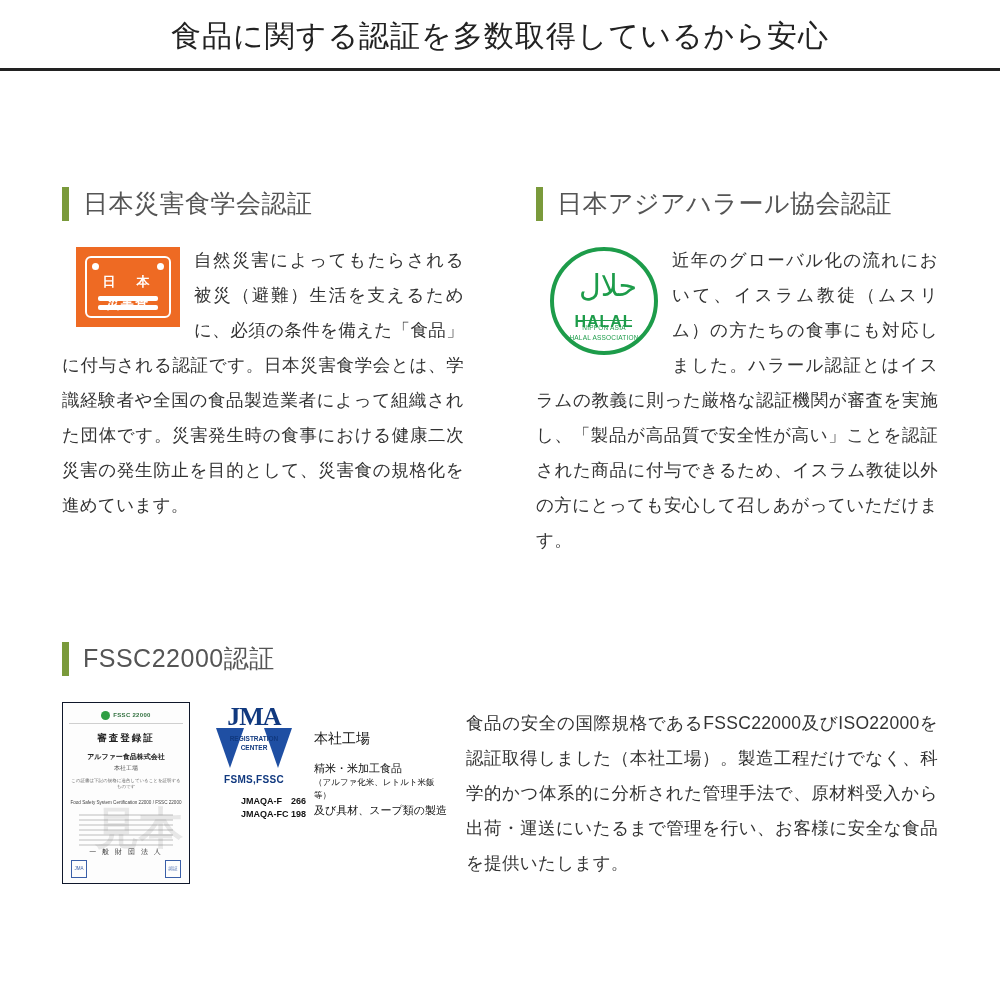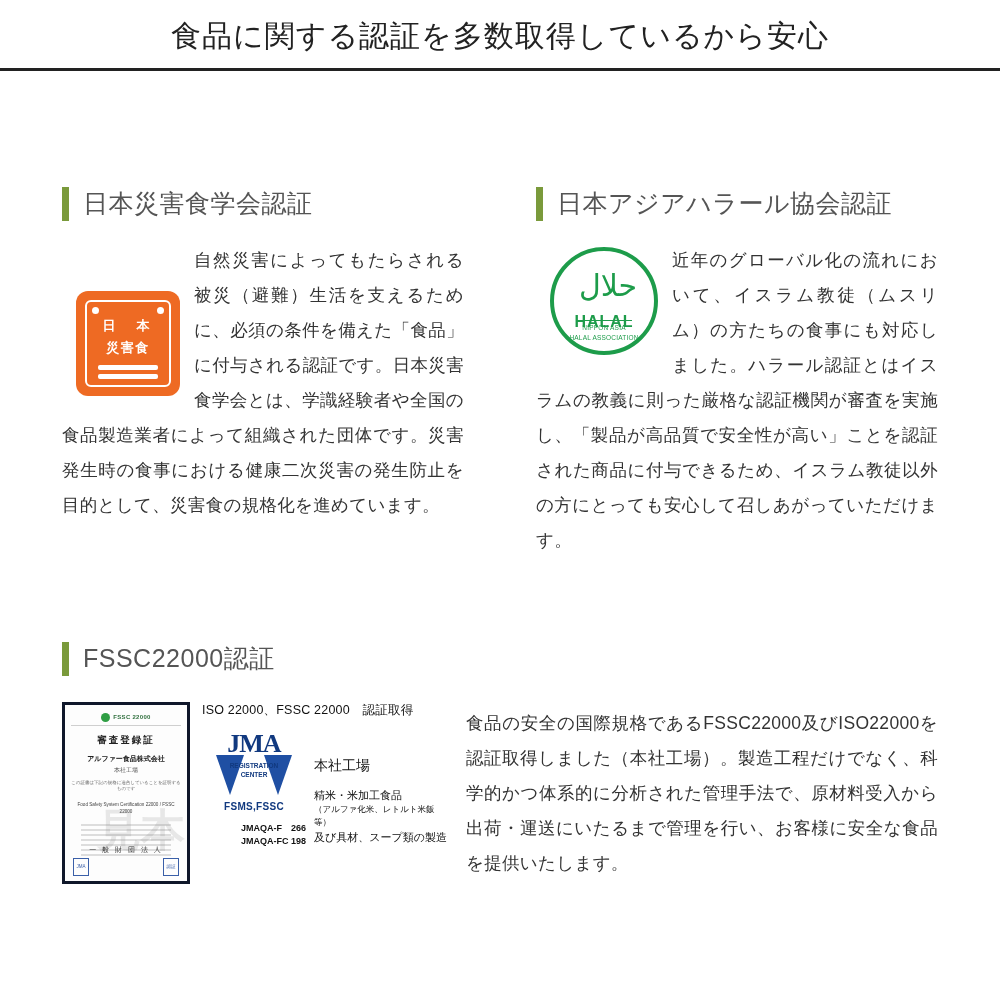--- a/index.html
+++ b/index.html
@@ -76,25 +76,24 @@
     letter-spacing: 0.3px;
   }
 
   .logo-float-left {
     float: left;
     margin: 4px 14px 2px 14px;
   }
 
   
   .logo-jdfs {
-    width: 104px; height: 105px;
+    width: 104px; height: 80px;
     background: #ee6a23;
-    border-radius: 12px;
+    border-radius: 0;
     position: relative;
-    margin-top: 44px;
   }
   .logo-jdfs .inner-frame {
     position: absolute;
     left: 9px; top: 9px; right: 9px; bottom: 9px;
     border: 2px solid #ffffff;
     border-radius: 6px;
   }
   .logo-jdfs .dot {
     position: absolute;
     width: 7px; height: 7px;
@@ -190,21 +189,21 @@
   }
   .fssc-text {
     flex: 1;
     padding-left: 12px;
     padding-top: 4px;
   }
 
   
   .cert {
     width: 128px; height: 182px;
-    border: 3px solid #0f172a;
+    border: 1px solid #0f172a;
     background: #fdfdfd;
     position: relative;
     padding: 8px 6px;
     font-size: 5px;
     color: #444;
     text-align: center;
     overflow: hidden;
   }
   .cert .cert-head {
     display: flex; align-items: center; justify-content: center;
@@ -428,21 +427,20 @@
             </div>
             <div class="watermark">見本</div>
             <div class="cert-sign">一 般 財 団 法 人</div>
             <div class="cert-seals">
               <span class="seal">JMA</span>
               <span class="seal">認証</span>
             </div>
           </div>
 
           <div class="jma-block">
-            <div class="jma-head">ISO 22000、FSSC 22000　認証取得</div>
             <div class="jma-body">
               <div class="jma-mark">
                 <div class="jma-logo">JMA</div>
                 <div class="jma-chev">
                   <span class="c left"></span>
                   <span class="c right"></span>
                   <span class="label">REGISTRATION<br>CENTER</span>
                 </div>
                 <div class="jma-fsms">FSMS,FSSC</div>
                 <div class="jma-codes">

